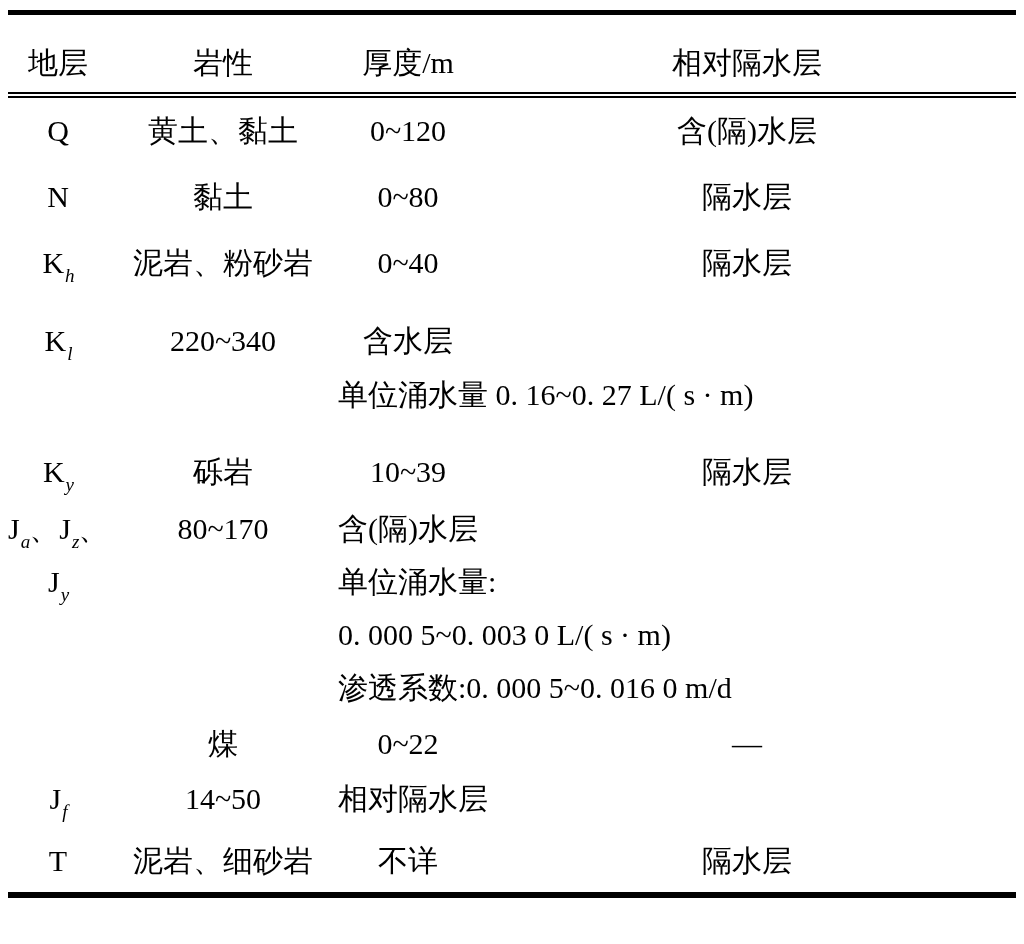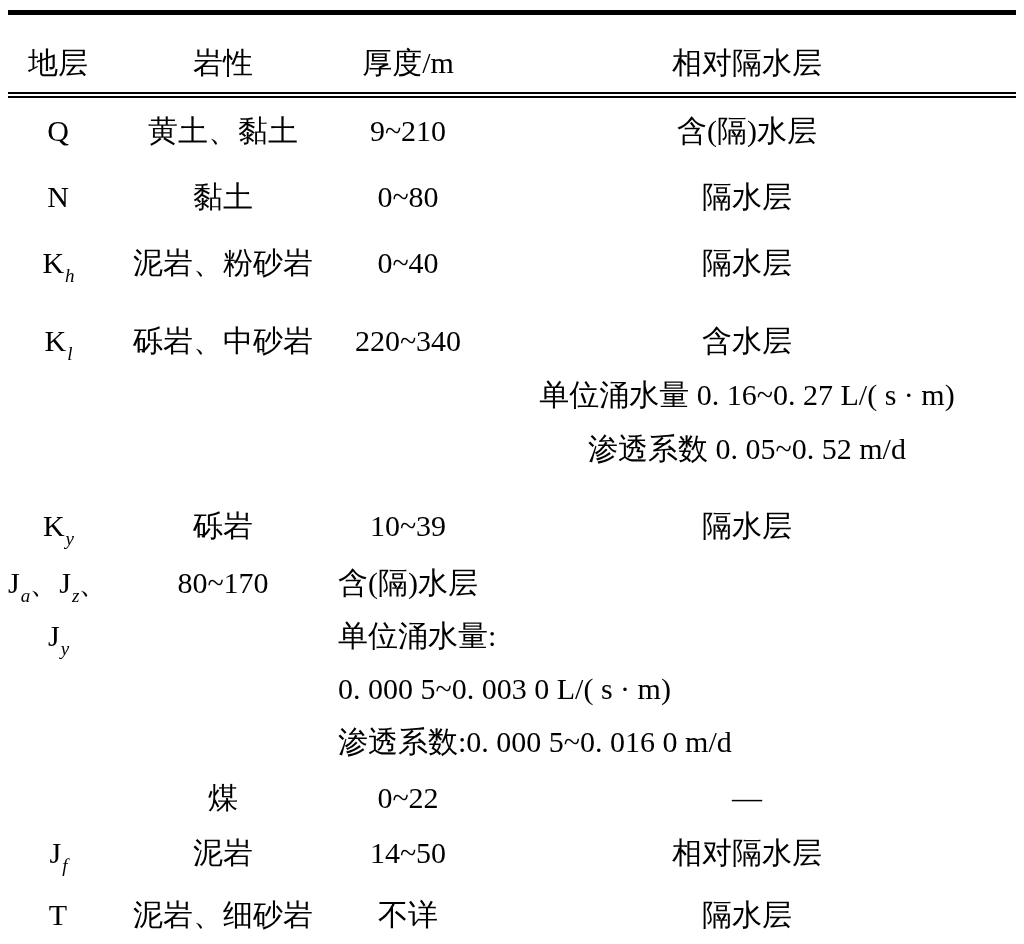--- a/index.html
+++ b/index.html
@@ -48,21 +48,21 @@
     <div class="cell">相对隔水层</div>
   </div>
 
   <div class="trow r1">
     <div class="cell">
         <div class="line">Q</div>
       </div>
     <div class="cell">
         <div class="line">黄土、黏土</div>
       </div>
-    <div class="cell">9~210</div>
+    <div class="cell">0~120</div>
     <div class="cell">
         <div class="line">含(隔)水层</div>
       </div>
   </div>
 
   <div class="trow r2">
     <div class="cell">
         <div class="line">N</div>
       </div>
     <div class="cell">
@@ -84,28 +84,24 @@
     <div class="cell">0~40</div>
     <div class="cell">
         <div class="line">隔水层</div>
       </div>
   </div>
 
   <div class="trow r4">
     <div class="cell">
         <div class="line">K<sub>l</sub></div>
       </div>
-    <div class="cell">
-        <div class="line">砾岩、中砂岩</div>
-      </div>
     <div class="cell">220~340</div>
     <div class="cell">
         <div class="line">含水层</div>
         <div class="line">单位涌水量 0. 16~0. 27 L/( s · m)</div>
-        <div class="line">渗透系数 0. 05~0. 52 m/d</div>
       </div>
   </div>
 
   <div class="trow r5">
     <div class="cell">
         <div class="line">K<sub>y</sub></div>
       </div>
     <div class="cell">
         <div class="line">砾岩</div>
       </div>
@@ -139,23 +135,20 @@
     <div class="cell">0~22</div>
     <div class="cell">
         <div class="line">—</div>
       </div>
   </div>
 
   <div class="trow r8">
     <div class="cell">
         <div class="line">J<sub>f</sub></div>
       </div>
-    <div class="cell">
-        <div class="line">泥岩</div>
-      </div>
     <div class="cell">14~50</div>
     <div class="cell">
         <div class="line">相对隔水层</div>
       </div>
   </div>
 
   <div class="trow r9">
     <div class="cell">
         <div class="line">T</div>
       </div>

